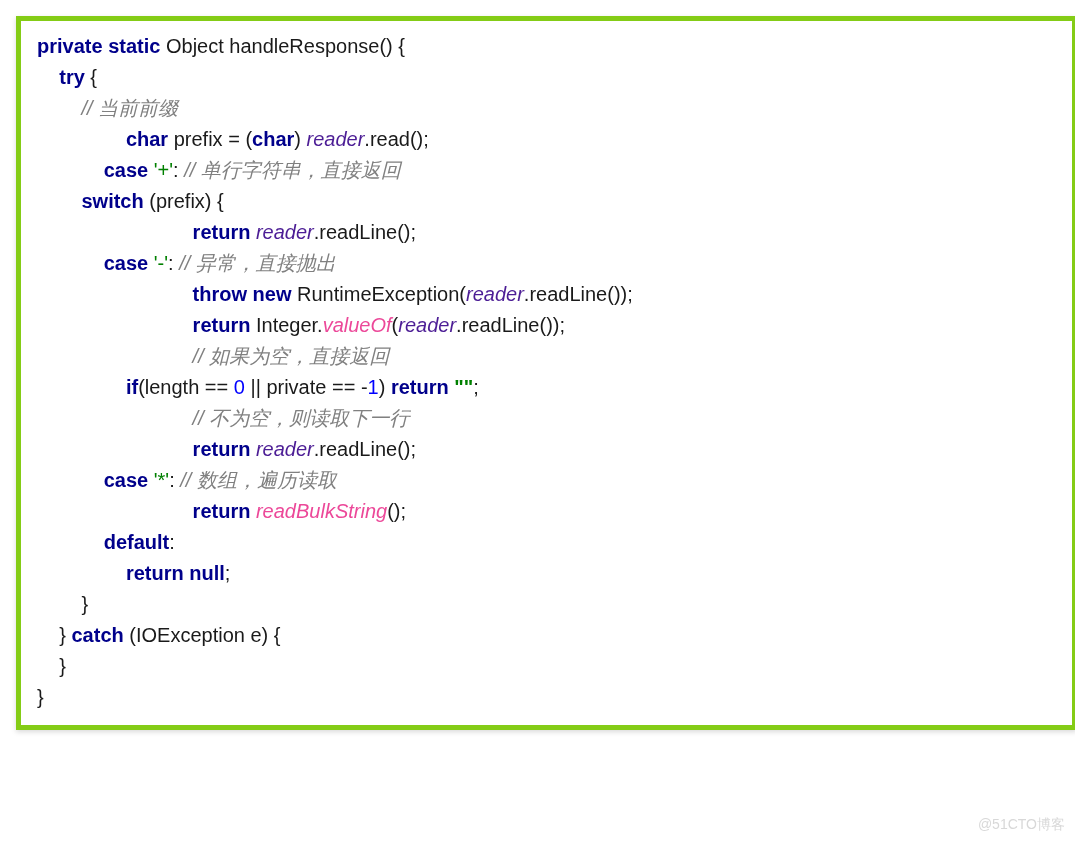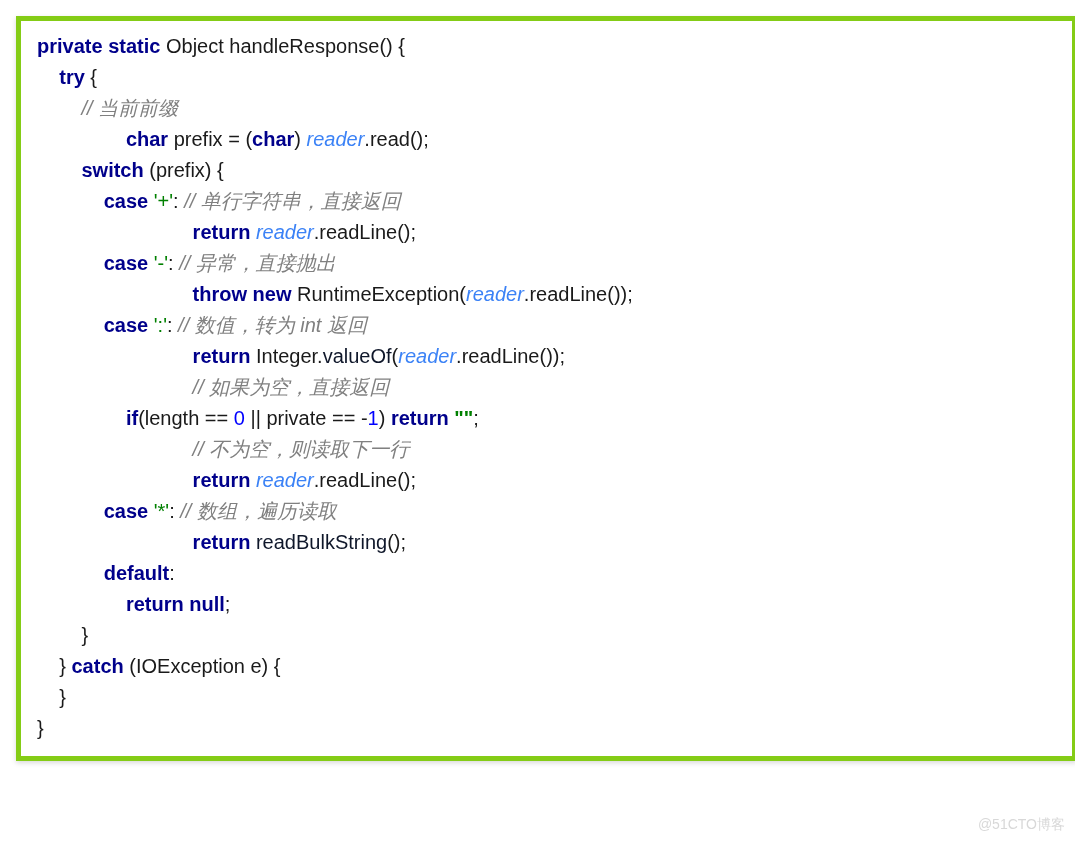--- a/index.html
+++ b/index.html
@@ -23,22 +23,22 @@
   .line {
     font-size: 20px;
     line-height: 31px;
     white-space: pre;
     font-family: "Segoe UI", "Microsoft YaHei", Arial, sans-serif;
     color: #1a1a1a;
   }
   .kw { color: #00008b; font-weight: bold; }   
   .pl { color: #1a1a1a; }                       
   .cm { color: #808080; font-style: italic; }   
-  .id { color: #3b82f6; font-style: italic; }   
-  .mi { color: #0f172a; }   
+  .id { color: #4c1d95; font-style: italic; }   
+  .mi { color: #ec4899; font-style: italic; }   
   .str { color: #008000; }                      
   .num { color: #0000ff; }                      
   .bold { font-weight: bold; }
   .watermark {
     position: absolute;
     right: 10px;
     bottom: 8px;
     color: #d8d8d8;
     font-size: 14px;
     font-family: Arial, sans-serif;
@@ -50,31 +50,30 @@
 <div class="code-box">
 
 <div class="line"><span class="kw">private static</span><span class="pl"> Object handleResponse() {</span></div>
 
 <div class="line">    <span class="kw">try</span><span class="pl"> {</span></div>
 
 <div class="line">        <span class="cm">// 当前前缀</span></div>
 
 <div class="line">                <span class="kw">char</span><span class="pl"> prefix = (</span><span class="kw">char</span><span class="pl">) </span><span class="id">reader</span><span class="pl">.read();</span></div>
 
+<div class="line">            <span class="kw">case</span><span class="pl"> </span><span class="str">'+'</span><span class="pl">: </span><span class="cm">// 单行字符串，直接返回</span></div>
+
 <div class="line">        <span class="kw">switch</span><span class="pl"> (prefix) {</span></div>
-
-<div class="line">            <span class="kw">case</span><span class="pl"> </span><span class="str">'+'</span><span class="pl">: </span><span class="cm">// 单行字符串，直接返回</span></div>
 
 <div class="line">                            <span class="kw">return</span><span class="pl"> </span><span class="id">reader</span><span class="pl">.readLine();</span></div>
 
 <div class="line">            <span class="kw">case</span><span class="pl"> </span><span class="str">'-'</span><span class="pl">: </span><span class="cm">// 异常，直接抛出</span></div>
 
 <div class="line">                            <span class="kw">throw new</span><span class="pl"> RuntimeException(</span><span class="id">reader</span><span class="pl">.readLine());</span></div>
 
-<div class="line">            <span class="kw">case</span><span class="pl"> </span><span class="str">':'</span><span class="pl">: </span><span class="cm">// 数值，转为 int 返回</span></div>
 
 <div class="line">                            <span class="kw">return</span><span class="pl"> Integer.</span><span class="mi">valueOf</span><span class="pl">(</span><span class="id">reader</span><span class="pl">.readLine());</span></div>
 
 
 
 <div class="line">                            <span class="cm">// 如果为空，直接返回</span></div>
 
 <div class="line">                <span class="kw">if</span><span class="pl">(length == </span><span class="num">0</span><span class="pl"> || private == -</span><span class="num">1</span><span class="pl">) </span><span class="kw">return</span><span class="pl"> </span><span class="str bold">""</span><span class="pl">;</span></div>
 
 <div class="line">                            <span class="cm">// 不为空，则读取下一行</span></div>

